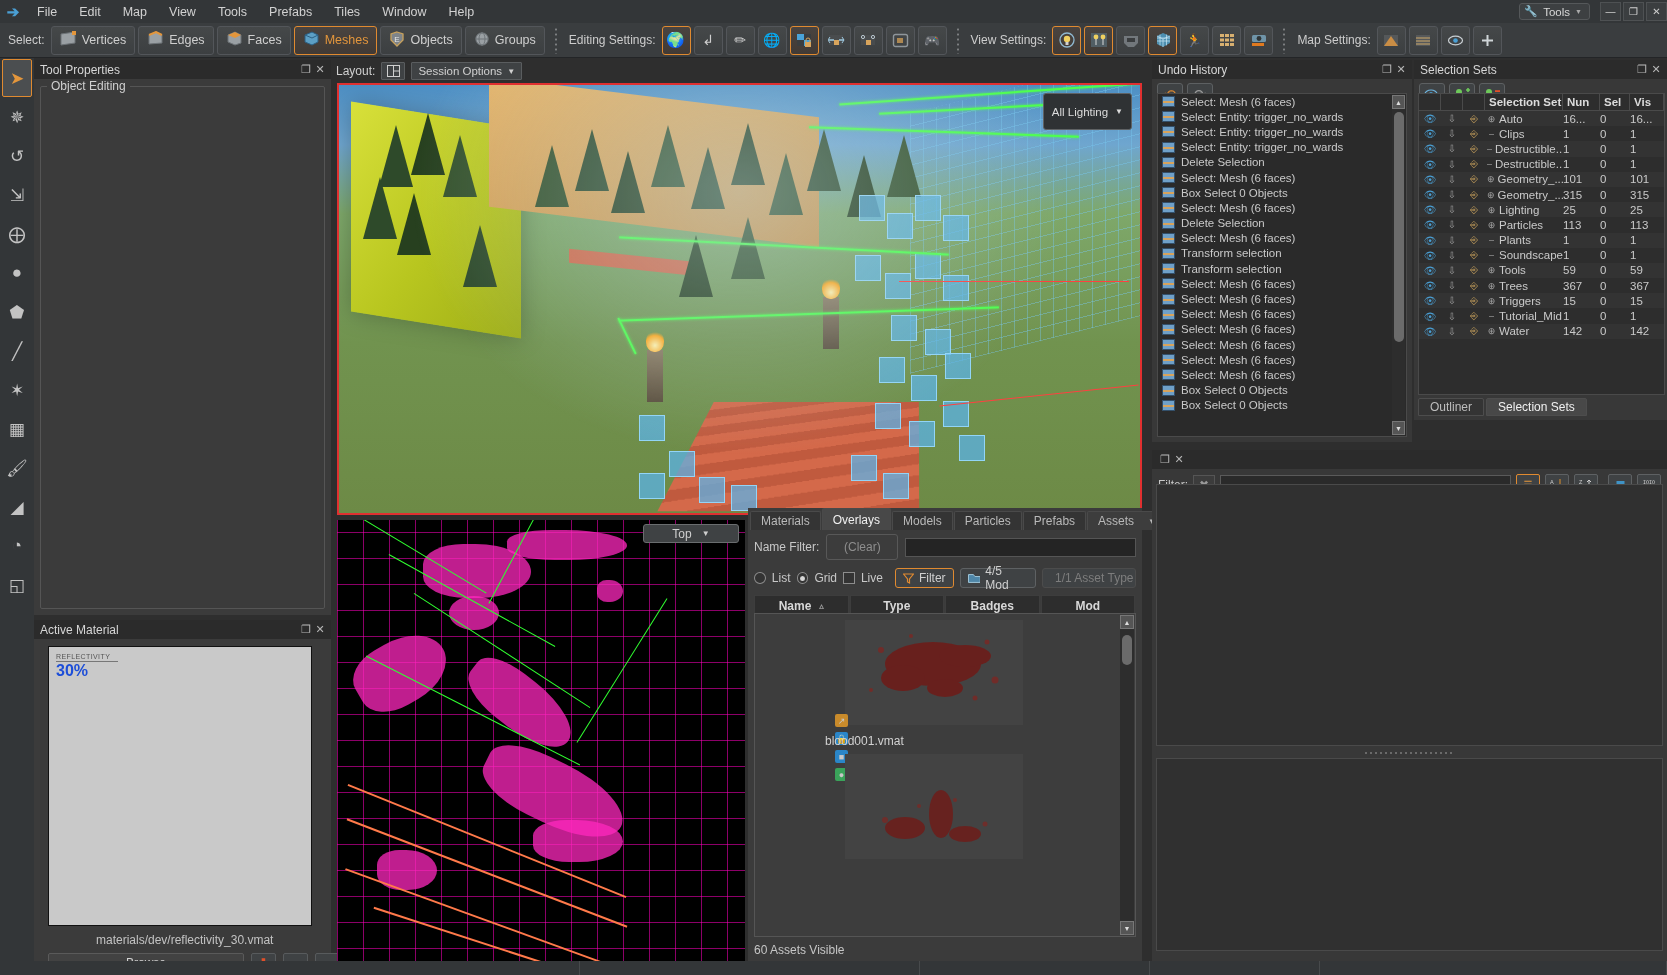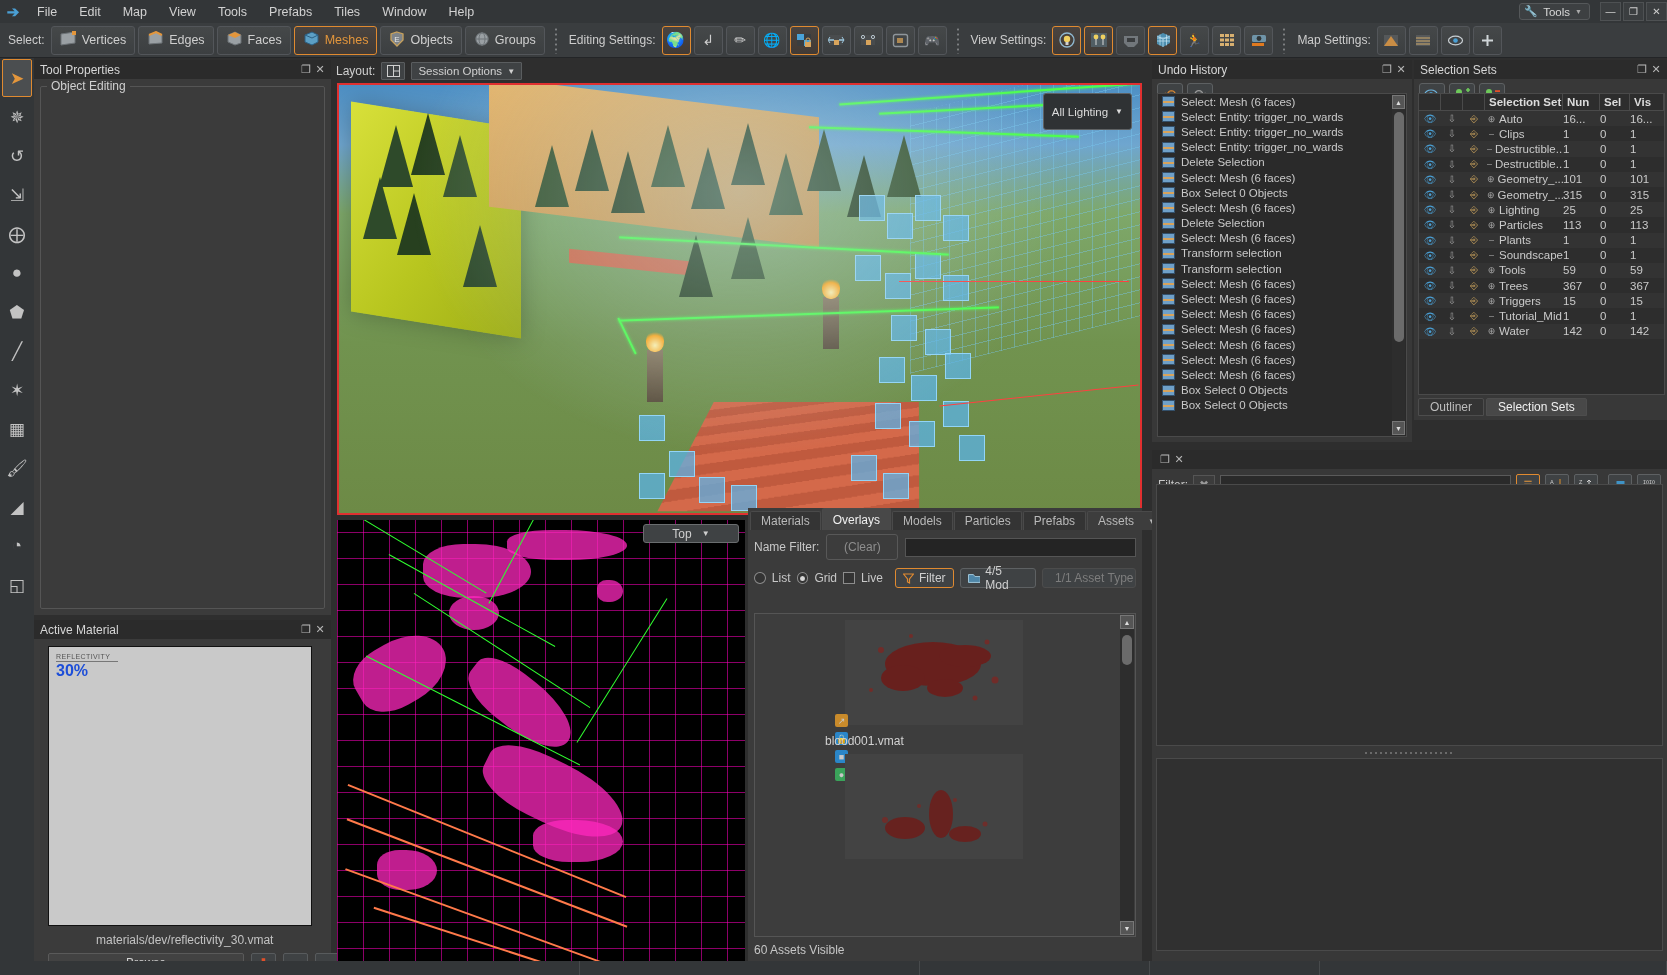--- a/index.html
+++ b/index.html
@@ -737,20 +737,29 @@
         <span>4/5 Mod</span>
       </div>
       <div class="pillbtn dim" style="border-color:#4c4c4c;overflow:hidden;max-width:94px">
         <svg width="10" height="12" viewBox="0 0 10 12">
             <path d="M0.5 0.5 h6 l3 3 v8 h-9 z" fill="#6a6a6a" stroke="#8a8a8a"></path>
           </svg>
         <span style="white-space:nowrap">1/1 Asset Type</span>
       </div>
     </div>
 
+    <div class="ab-head">
+      <div>
+        <span>Name</span>
+        <span style="font-size:9px;color:#999">▵</span>
+      </div>
+      <div>Type</div>
+      <div>Badges</div>
+      <div>Mod</div>
+    </div>
 
     <div class="ab-grid">
       <div class="asset-thumb" style="top:6px;">
         <svg width="178" height="105" viewBox="0 0 178 105">
           <rect width="178" height="105" fill="#434343"></rect>
           <g fill="#6b1f1c" opacity=".95">
             <ellipse cx="88" cy="44" rx="48" ry="22"></ellipse>
             <ellipse cx="58" cy="58" rx="22" ry="13"></ellipse>
             <ellipse cx="120" cy="36" rx="26" ry="11"></ellipse>
             <ellipse cx="100" cy="68" rx="18" ry="9"></ellipse>

